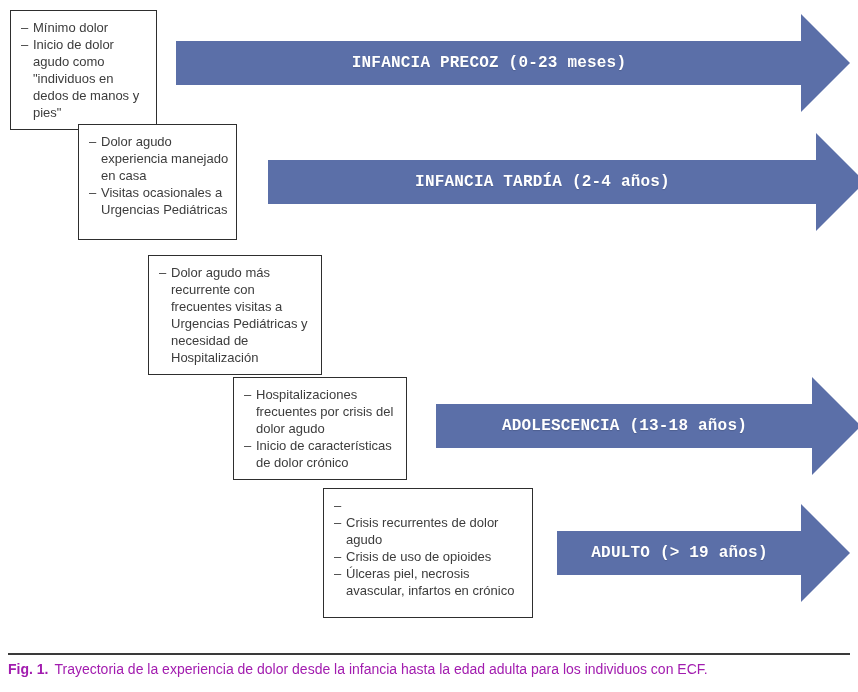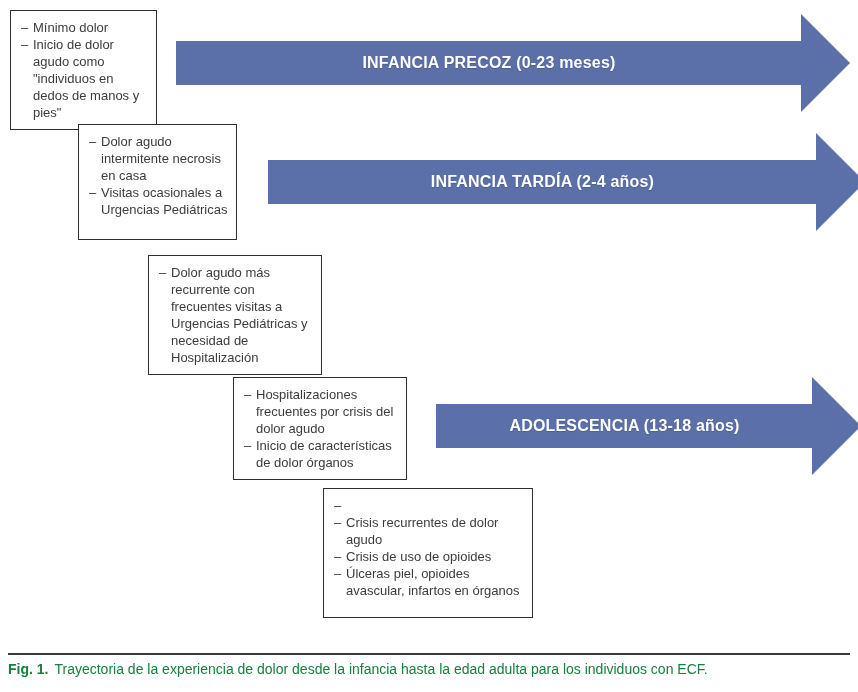--- a/index.html
+++ b/index.html
@@ -31,21 +31,21 @@
   .note-box li { display: flex; }
   .note-box .dash { flex: 0 0 12px; }
 
   .box-0 { left: 10px;  top: 10px;  width: 147px; min-height: 102px; }
   .box-1 { left: 78px;  top: 124px; width: 159px; min-height: 116px; }
   .box-2 { left: 148px; top: 255px; width: 174px; min-height: 110px; }
   .box-3 { left: 233px; top: 377px; width: 174px; min-height: 99px; }
   .box-4 { left: 323px; top: 488px; width: 210px; min-height: 130px; }
 
   
-  .arrow { position: absolute; height: 98px; }
+  .arrow { position: absolute; height: 98px; font-family: Liberation Mono, monospace; }
   .arrow .shaft {
     position: absolute;
     left: 0; right: 48px; top: 27px; bottom: 27px;
     background: var(--arrow-fill);
     display: flex; align-items: center; justify-content: center;
   }
   .arrow .head {
     position: absolute;
     right: 0; top: 0;
     width: 0; height: 0;
@@ -72,21 +72,21 @@
   .caption-rule {
     position: absolute;
     left: 8px; right: 8px; top: 653px;
     height: 2px;
     background: #3a3a3a;
   }
   .caption {
     position: absolute;
     left: 8px; top: 661px; right: 8px;
     font-size: 14px;
-    color: #15803d;
+    color: #a21caf;
   }
   .caption .fig-label { font-weight: bold; margin-right: 6px; }
 </style>
 </head>
 <body>
 
 <div class="page" style="--arrow-fill: #5b6fa8; --arrow-text: #ffffff; --box-border: #2e2e2e; --note-text: #3c3c3c;">
 
   <div class="note-box box-0">
     <ul>
@@ -104,21 +104,21 @@
     <div class="shaft">
       <span class="label">INFANCIA PRECOZ (0-23 meses)</span>
     </div>
     <div class="head"></div>
   </div>
 
   <div class="note-box box-1">
     <ul>
       <li>
           <span class="dash">–</span>
-          <span>Dolor agudo intermitente necrosis en casa</span>
+          <span>Dolor agudo experiencia manejado en casa</span>
         </li>
       <li>
           <span class="dash">–</span>
           <span>Visitas ocasionales a Urgencias Pediátricas</span>
         </li>
     </ul>
   </div>
   <div class="arrow arrow-1">
     <div class="shaft">
       <span class="label">INFANCIA TARDÍA (2-4 años)</span>
@@ -136,21 +136,21 @@
   </div>
 
   <div class="note-box box-3">
     <ul>
       <li>
           <span class="dash">–</span>
           <span>Hospitalizaciones frecuentes por crisis del dolor agudo</span>
         </li>
       <li>
           <span class="dash">–</span>
-          <span>Inicio de características de dolor órganos</span>
+          <span>Inicio de características de dolor crónico</span>
         </li>
     </ul>
   </div>
   <div class="arrow arrow-3">
     <div class="shaft">
       <span class="label">ADOLESCENCIA (13-18 años)</span>
     </div>
     <div class="head"></div>
   </div>
 
@@ -162,23 +162,29 @@
       <li>
           <span class="dash">–</span>
           <span>Crisis recurrentes de dolor agudo</span>
         </li>
       <li>
           <span class="dash">–</span>
           <span>Crisis de uso de opioides</span>
         </li>
       <li>
           <span class="dash">–</span>
-          <span>Úlceras piel, opioides avascular, infartos en órganos</span>
+          <span>Úlceras piel, necrosis avascular, infartos en crónico</span>
         </li>
     </ul>
+  </div>
+  <div class="arrow arrow-4">
+    <div class="shaft">
+      <span class="label">ADULTO (&gt; 19 años)</span>
+    </div>
+    <div class="head"></div>
   </div>
 
   <div class="caption-rule"></div>
   <div class="caption">
     <span class="fig-label">Fig. 1.</span><span>Trayectoria de la experiencia de dolor desde la infancia hasta la edad adulta para los individuos con ECF.</span>
   </div>
 
 </div>
 
 </body></html>

